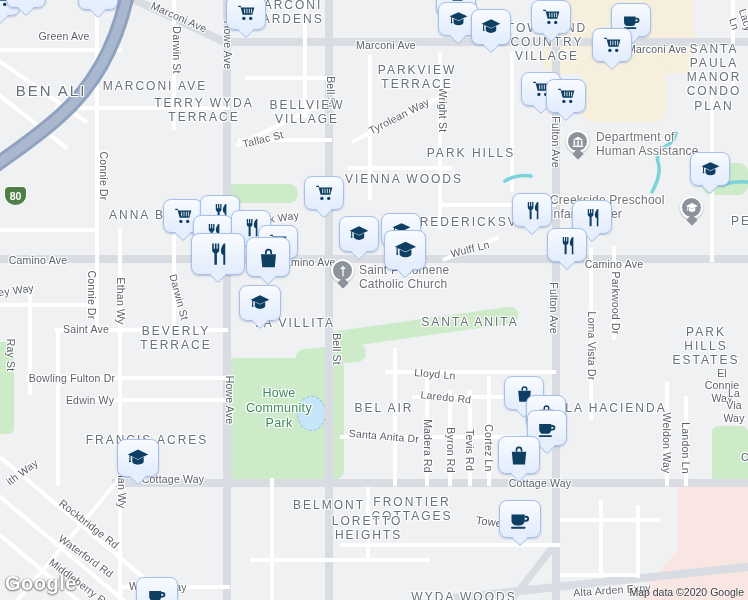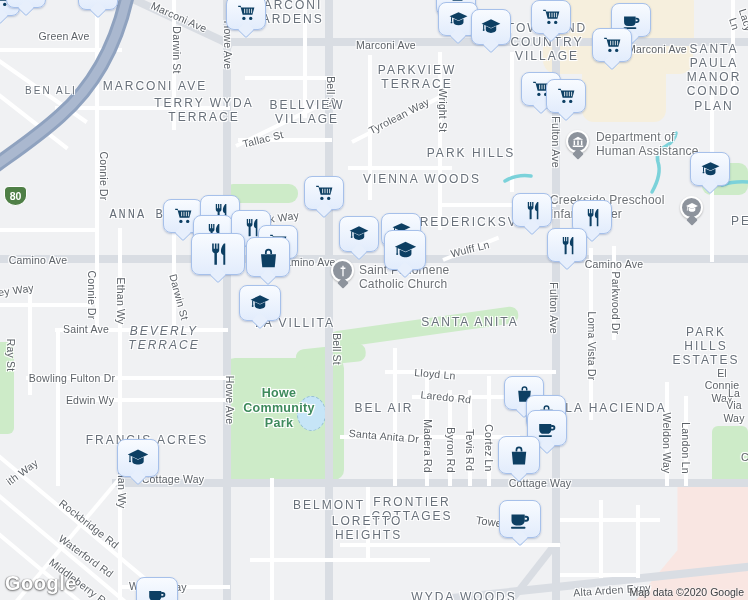--- a/index.html
+++ b/index.html
@@ -7,21 +7,21 @@
        font-family:"Liberation Sans",sans-serif;cursor:grab;}
   .area{position:absolute;}
   .road{position:absolute;}
   .road.art{background:#d9dde3;}
   .road.min{background:#ffffff;}
   svg.layer{position:absolute;left:0;top:0;pointer-events:none;}
   .lbl{position:absolute;white-space:pre-line;text-align:center;line-height:1.18;
        text-shadow:-1px -1px 0 #fff,1px -1px 0 #fff,-1px 1px 0 #fff,1px 1px 0 #fff,0 0 3px #fff;}
   .lbl.street{font-size:10.5px;color:#5d6268;letter-spacing:.2px;}
   .lbl.hood{font-size:12px;color:#68707a;font-weight:500;letter-spacing:2px;}
-  .lbl.park{font-size:12.5px;color:#3e8a5c;font-weight:700;letter-spacing:.3px;}
+  .lbl.park{font-size:12.5px;color:#3e8a5c;font-weight:400;letter-spacing:.3px;}
   .lbl.poi{font-size:12px;color:#6e7277;letter-spacing:.2px;}
   .marker{position:absolute;}
   .marker .box{width:100%;height:100%;background:linear-gradient(#f8fbff,#e2ecfc);
        border:1.5px solid #a6c0ea;border-radius:8px;box-sizing:border-box;
        display:flex;align-items:center;justify-content:center;
        box-shadow:0 1px 2px rgba(50,80,140,.30);}
   .marker .tail{position:absolute;left:50%;bottom:-6px;width:11px;height:11px;background:#e7effc;
        border-right:1.5px solid #a6c0ea;border-bottom:1.5px solid #a6c0ea;border-radius:2px;
        transform:translateX(-50%) rotate(45deg);}
   .poipin{position:absolute;}
@@ -177,41 +177,41 @@
       <div class="lbl street" style="left: 428px; top: 446px; transform: translate(-50%, -50%) rotate(90deg);">Madera Rd</div>
       <div class="lbl street" style="left: 451px; top: 450px; transform: translate(-50%, -50%) rotate(90deg);">Byron Rd</div>
       <div class="lbl street" style="left: 470px; top: 450px; transform: translate(-50%, -50%) rotate(90deg);">Tevis Rd</div>
       <div class="lbl street" style="left: 489px; top: 448px; transform: translate(-50%, -50%) rotate(90deg);">Cortez Ln</div>
       <div class="lbl street" style="left: 592px; top: 346px; transform: translate(-50%, -50%) rotate(90deg);">Loma Vista Dr</div>
       <div class="lbl street" style="left: 616px; top: 303px; transform: translate(-50%, -50%) rotate(90deg);">Parkwood Dr</div>
       <div class="lbl street" style="left: 667px; top: 443px; transform: translate(-50%, -50%) rotate(90deg);">Weldon Way</div>
       <div class="lbl street" style="left: 686px; top: 448px; transform: translate(-50%, -50%) rotate(90deg);">Landon Ln</div>
       <div class="lbl street" style="left: 740px; top: 22px; transform: translate(-50%, -50%) rotate(72deg);">Lacy Ln</div>
       <div class="lbl street" style="left: 11px; top: 355px; transform: translate(-50%, -50%) rotate(90deg);">Ray St</div>
-      <div class="lbl hood" style="left: 51px; top: 91px; transform: translate(-50%, -50%); font-size: 10px;">BEN ALI</div>
+      <div class="lbl hood" style="left: 51px; top: 91px; transform: translate(-50%, -50%); font-size: 15px;">BEN ALI</div>
       <div class="lbl hood" style="left: 155px; top: 86px; transform: translate(-50%, -50%);">MARCONI AVE</div>
       <div class="lbl hood" style="left: 204px; top: 110px; transform: translate(-50%, -50%);">TERRY WYDA
 TERRACE</div>
       <div class="lbl hood" style="left: 287px; top: 12px; transform: translate(-50%, -50%);">MARCONI
 GARDENS</div>
       <div class="lbl hood" style="left: 307px; top: 112px; transform: translate(-50%, -50%);">BELLVIEW
 VILLAGE</div>
       <div class="lbl hood" style="left: 417px; top: 77px; transform: translate(-50%, -50%);">PARKVIEW
 TERRACE</div>
       <div class="lbl hood" style="left: 471px; top: 153px; transform: translate(-50%, -50%);">PARK HILLS</div>
       <div class="lbl hood" style="left: 547px; top: 42px; transform: translate(-50%, -50%);">TOWN AND
 COUNTRY
 VILLAGE</div>
       <div class="lbl hood" style="left: 714px; top: 77px; transform: translate(-50%, -50%);">SANTA PAULA
 MANOR
 CONDO PLAN</div>
-      <div class="lbl hood" style="left: 422px; top: 179px; transform: translate(-50%, -50%);">VIENNA WOODS</div>
+      <div class="lbl hood" style="left: 404px; top: 179px; transform: translate(-50%, -50%);">VIENNA WOODS</div>
       <div class="lbl hood" style="left: 464px; top: 222px; transform: translate(-50%, -50%);">FREDERICKSV</div>
-      <div class="lbl hood" style="left: 137px; top: 215px; transform: translate(-50%, -50%); font-family: Liberation Mono, monospace;">ANNA B</div>
-      <div class="lbl hood" style="left: 164px; top: 338px; transform: translate(-50%, -50%); font-style: italic;">BEVERLY
+      <div class="lbl hood" style="left: 137px; top: 215px; transform: translate(-50%, -50%);">ANNA B</div>
+      <div class="lbl hood" style="left: 176px; top: 338px; transform: translate(-50%, -50%);">BEVERLY
 TERRACE</div>
       <div class="lbl hood" style="left: 295px; top: 323px; transform: translate(-50%, -50%);">LA VILLITA</div>
       <div class="lbl hood" style="left: 470px; top: 322px; transform: translate(-50%, -50%);">SANTA ANITA</div>
       <div class="lbl hood" style="left: 706px; top: 346px; transform: translate(-50%, -50%);">PARK HILLS
 ESTATES</div>
       <div class="lbl hood" style="left: 616px; top: 408px; transform: translate(-50%, -50%);">LA HACIENDA</div>
       <div class="lbl hood" style="left: 147px; top: 440px; transform: translate(-50%, -50%);">FRANCIS ACRES</div>
       <div class="lbl hood" style="left: 384px; top: 408px; transform: translate(-50%, -50%);">BEL AIR</div>
       <div class="lbl hood" style="left: 329px; top: 505px; transform: translate(-50%, -50%);">BELMONT</div>
       <div class="lbl hood" style="left: 412px; top: 509px; transform: translate(-50%, -50%);">FRONTIER

